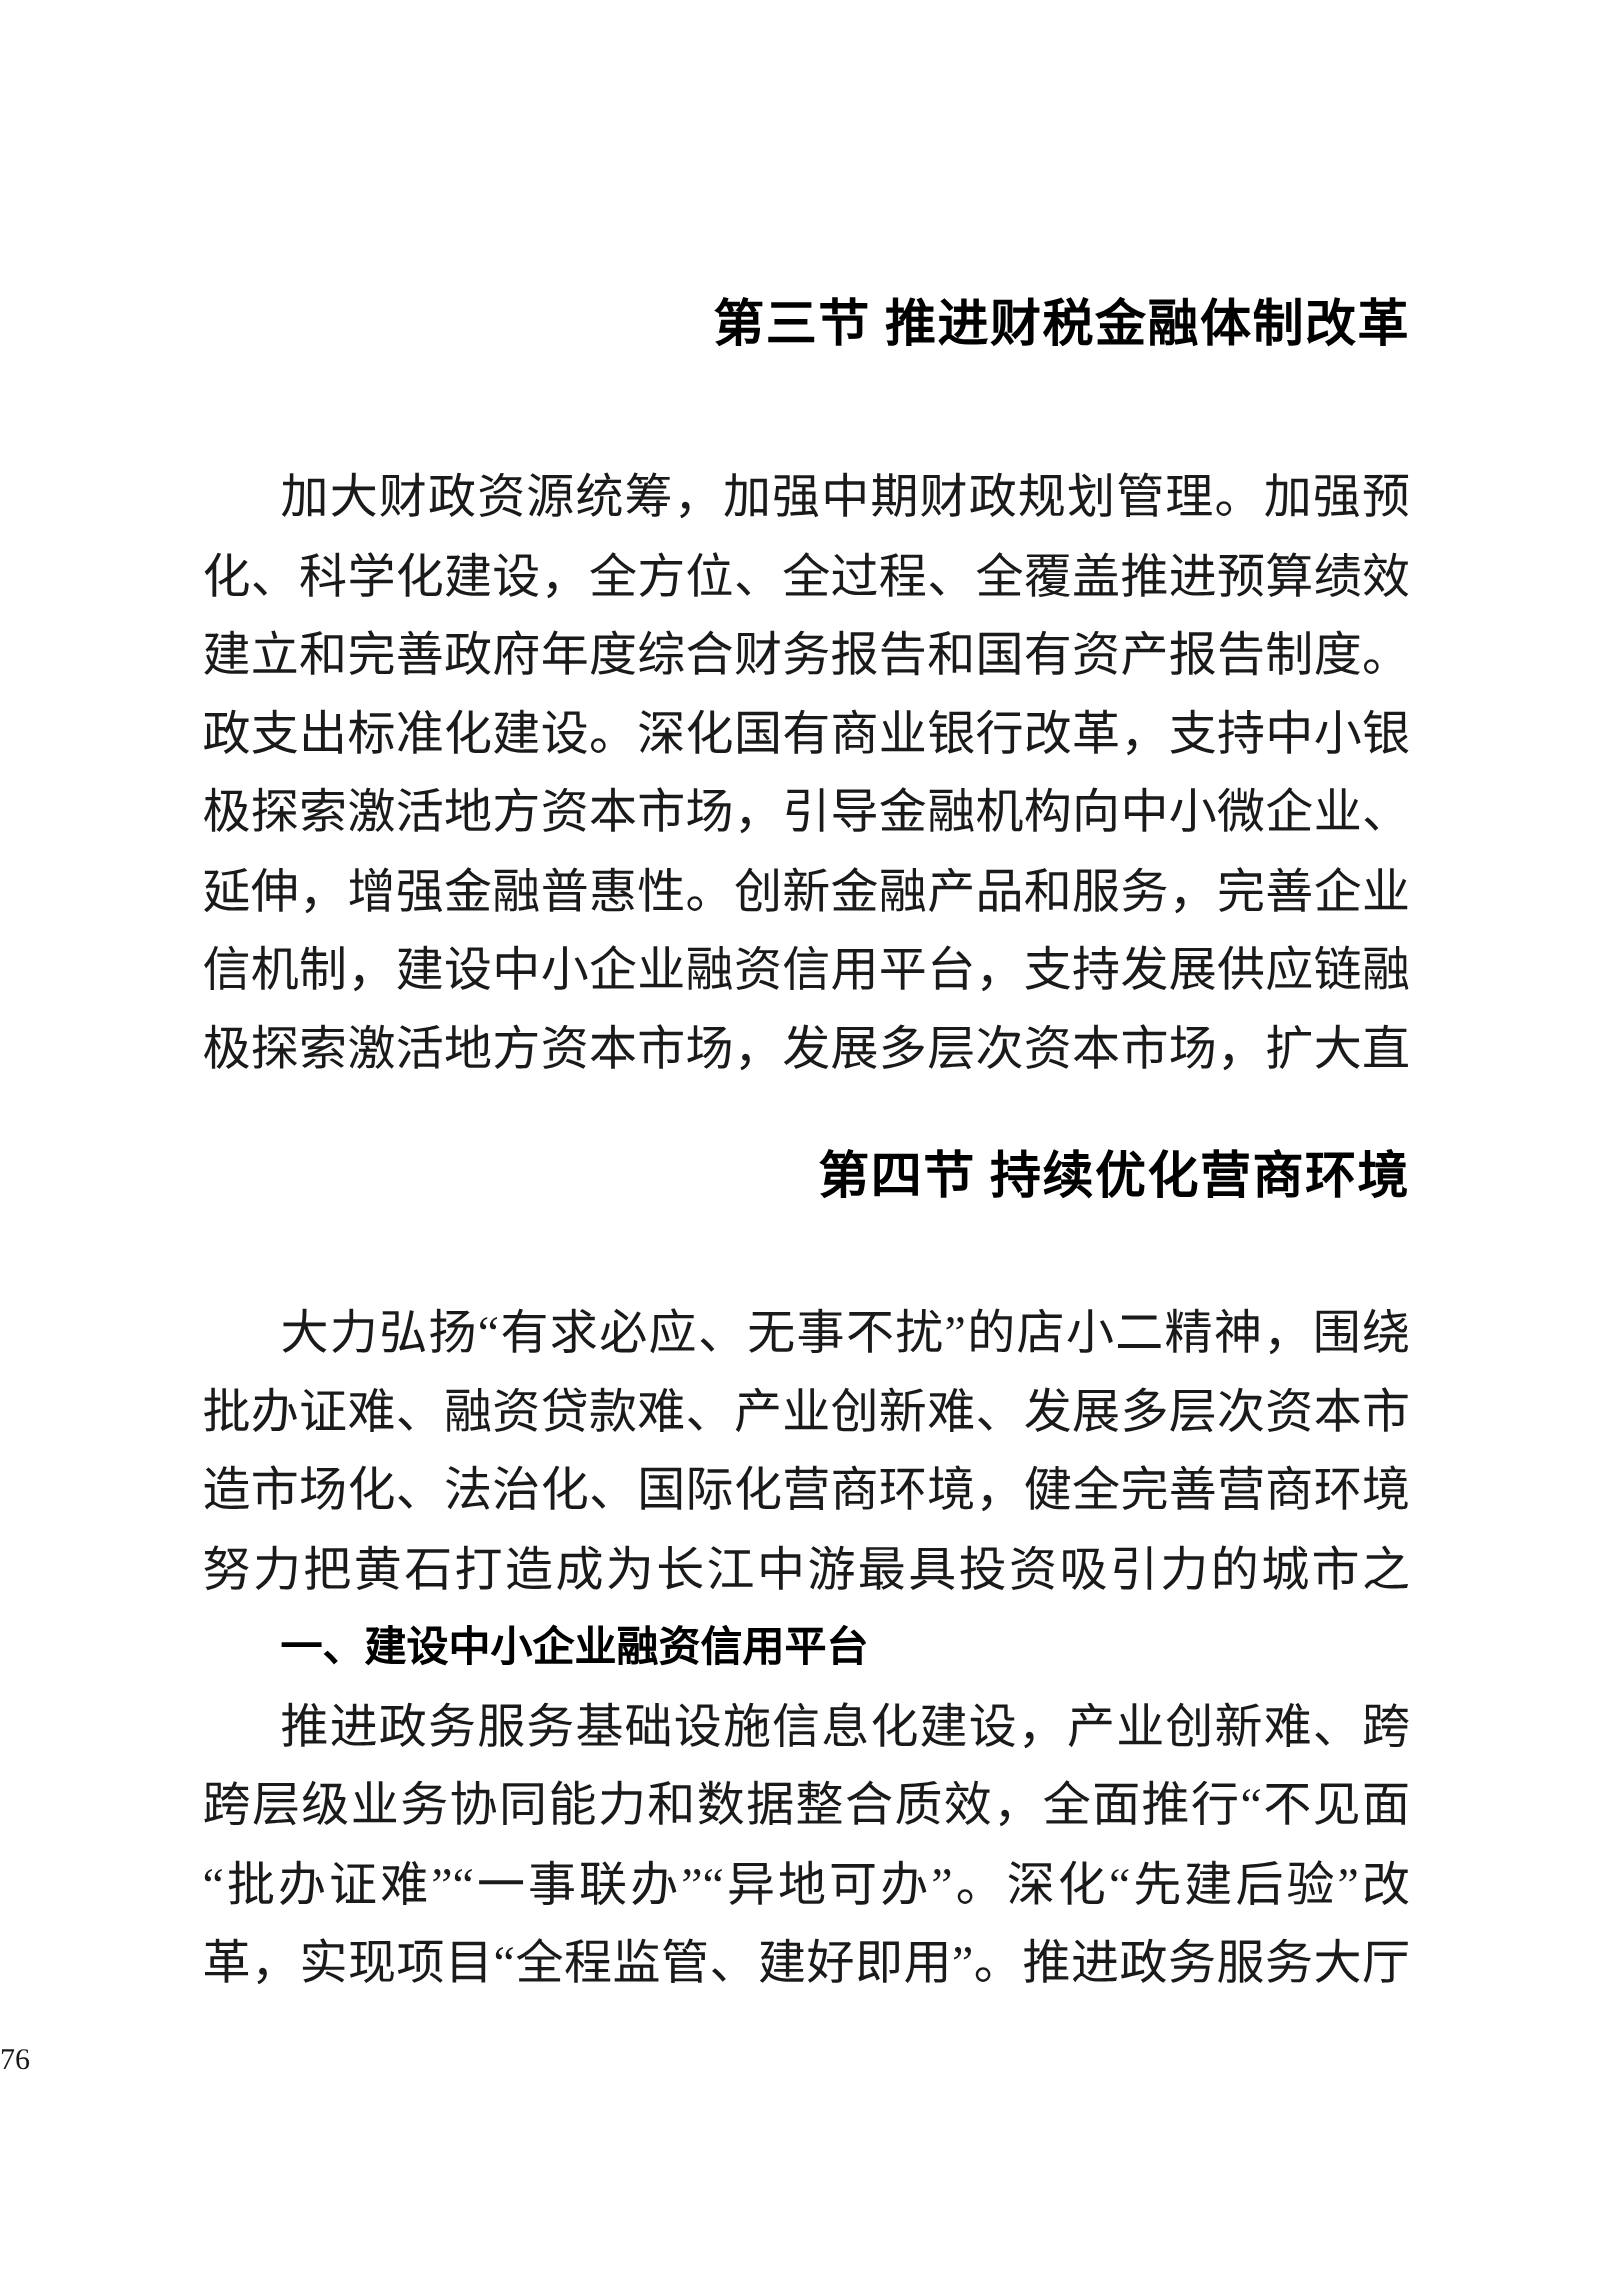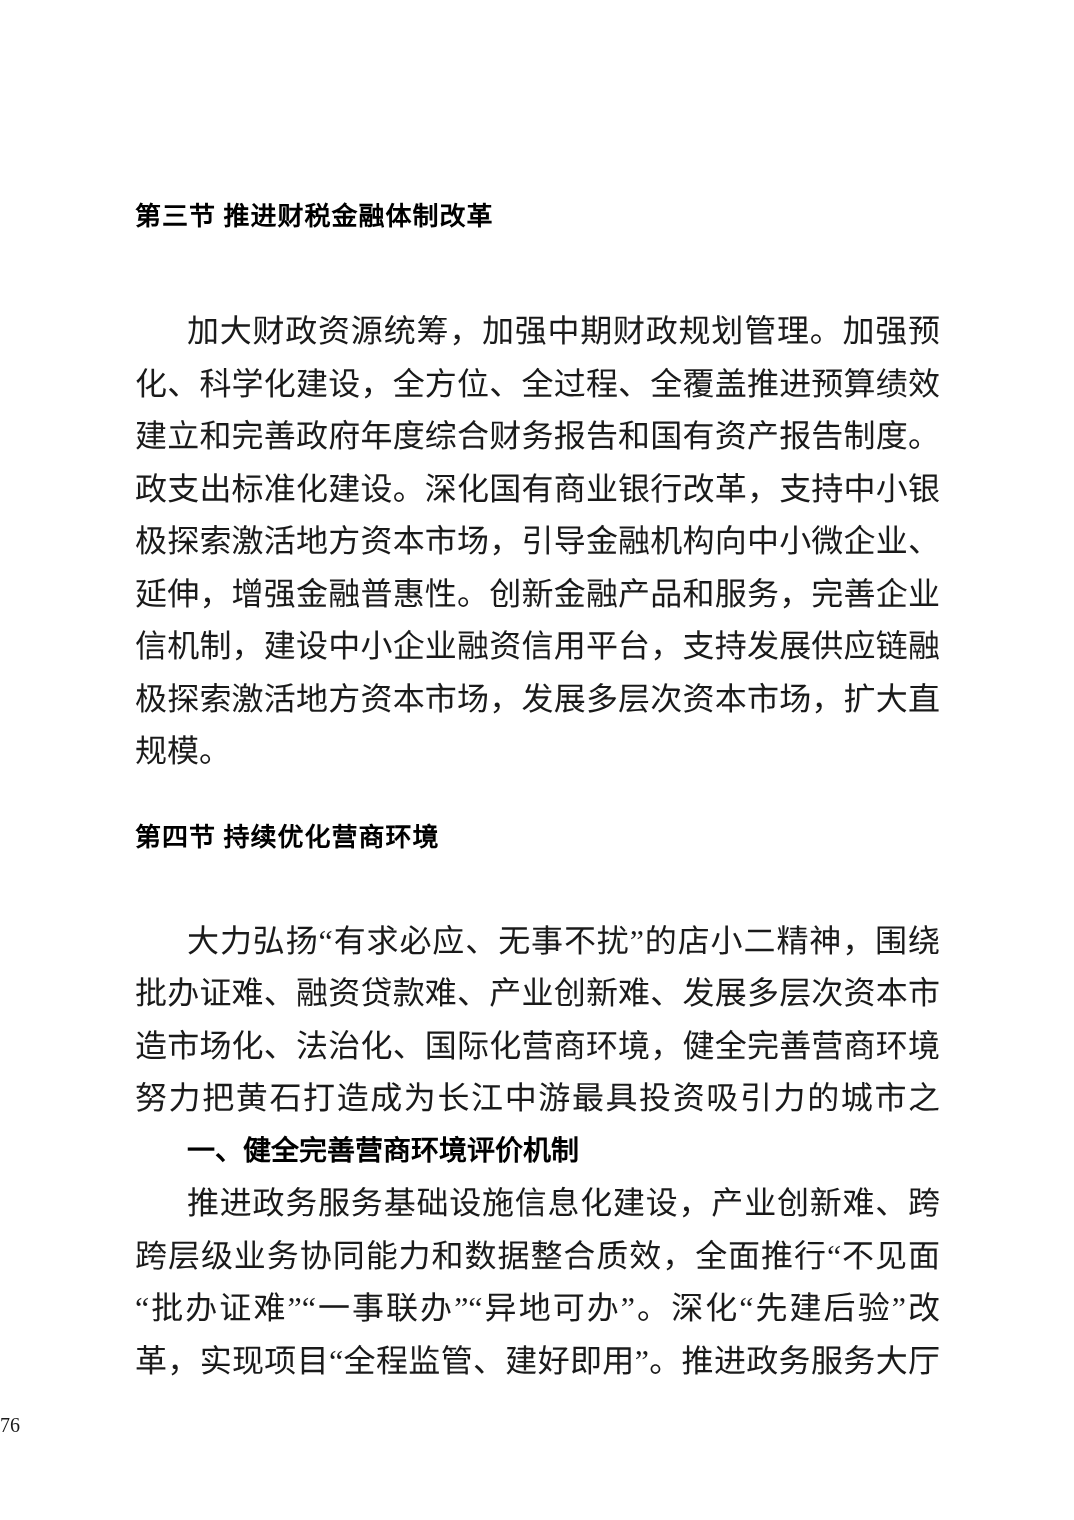--- a/index.html
+++ b/index.html
@@ -16,25 +16,25 @@
     overflow: hidden;
     font-family: "Liberation Serif", "DejaVu Serif", serif;
     color: #1a1a1a;
   }
   .content {
     display: flow-root;
     margin: 0 134px 0 135px; 
   }
   .section-title {
     margin-top: 195px;
-    font-size: 26px;
+    font-size: 34px;
     line-height: 44px;
     font-weight: bold;
     color: #000000;
-    text-align: left;
+    text-align: right;
     letter-spacing: 1px;
   }
   .section-title.second {
     margin-top: 38px;
   }
   .paragraph {
     margin: 0;
   }
   .paragraph.p1 { margin-top: 66px; }
   .paragraph.p2 { margin-top: 55px; }
@@ -81,30 +81,29 @@
       <div class="section-title">第三节 推进财税金融体制改革</div>
       <div class="paragraph p1">
         <div class="line indent">加大财政资源统筹，加强中期财政规划管理。加强预算规范</div>
         <div class="line">化、科学化建设，全方位、全过程、全覆盖推进预算绩效管理。</div>
         <div class="line">建立和完善政府年度综合财务报告和国有资产报告制度。推进财</div>
         <div class="line">政支出标准化建设。深化国有商业银行改革，支持中小银行和农</div>
         <div class="line">极探索激活地方资本市场，引导金融机构向中小微企业、农村地区</div>
         <div class="line">延伸，增强金融普惠性。创新金融产品和服务，完善企业融资征</div>
         <div class="line">信机制，建设中小企业融资信用平台，支持发展供应链融资。积</div>
         <div class="line">极探索激活地方资本市场，发展多层次资本市场，扩大直接融资</div>
-        <div class="line last">规模。</div>
       </div>
       <div class="section-title second">第四节 持续优化营商环境</div>
       <div class="paragraph p2">
         <div class="line indent">大力弘扬“有求必应、无事不扰”的店小二精神，围绕破解审</div>
         <div class="line">批办证难、融资贷款难、产业创新难、发展多层次资本市场，加快打</div>
         <div class="line">造市场化、法治化、国际化营商环境，健全完善营商环境评价机制，</div>
         <div class="line last">努力把黄石打造成为长江中游最具投资吸引力的城市之一。</div>
       </div>
-      <div class="sub-heading">一、健全完善营商环境评价机制</div>
+      <div class="sub-heading">一、建设中小企业融资信用平台</div>
       <div class="paragraph p3">
         <div class="line indent">推进政务服务基础设施信息化建设，产业创新难、跨部门、</div>
         <div class="line">跨层级业务协同能力和数据整合质效，全面推行“不见面办事”</div>
         <div class="line">“批办证难”“一事联办”“异地可办”。深化“先建后验”改</div>
         <div class="line">革，实现项目“全程监管、建好即用”。推进政务服务大厅“一</div>
       </div>
     </div>
   <div class="page-number">76</div>
 </div>
 

